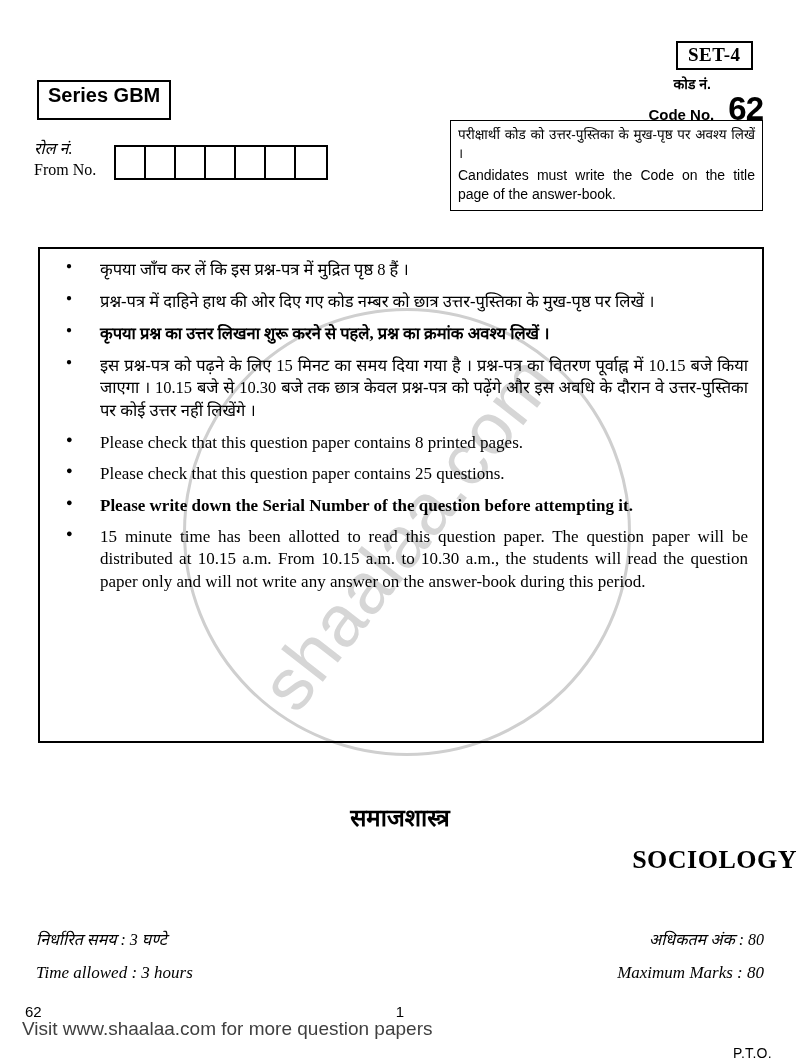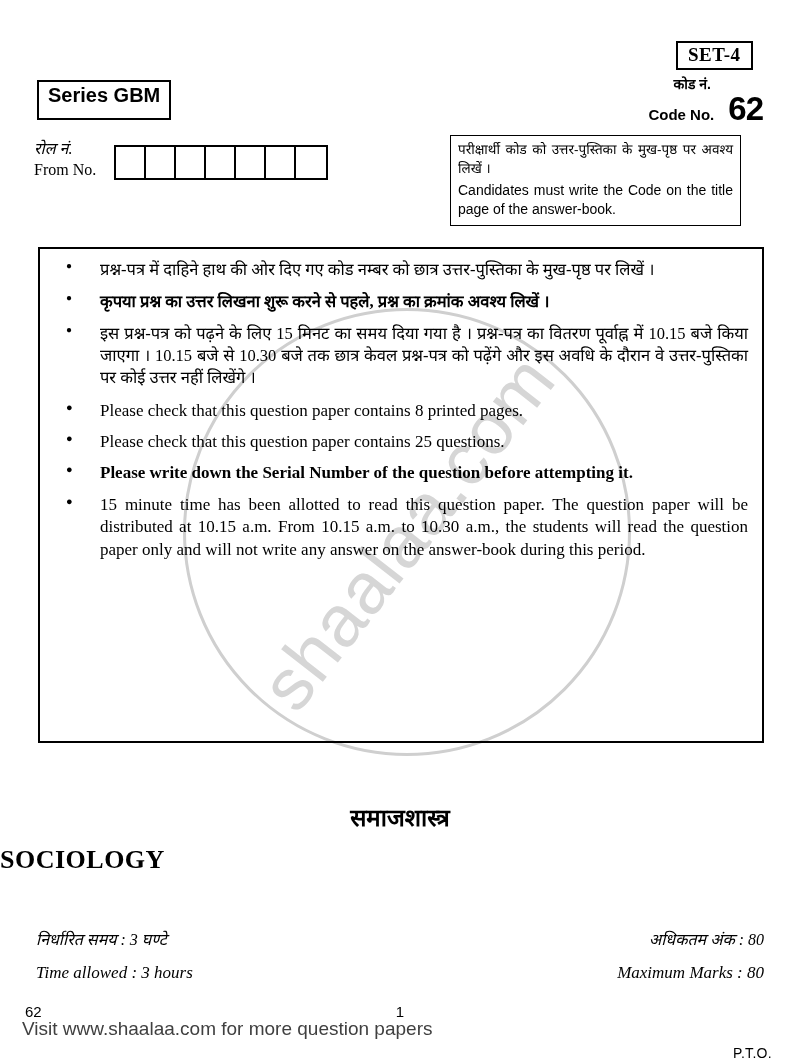--- a/index.html
+++ b/index.html
@@ -132,22 +132,22 @@
     width: 30px;
     border-right: 2px solid #000;
     box-sizing: border-box;
   }
   .rollno-cell:last-child { border-right: none; }
 
   
   .note-box {
     position: absolute;
     left: 450px;
-    top: 135px;
-    width: 291px;
+    top: 120px;
+    width: 313px;
     border: 1.5px solid #000;
     box-sizing: border-box;
     padding: 5px 7px 6px 7px;
   }
   .note-hin {
     font-family: "Liberation Sans", sans-serif;
     font-size: 13.5px;
     line-height: 1.4;
     text-align: justify;
     margin: 0 0 2px 0;
@@ -204,21 +204,21 @@
     width: 800px;
     text-align: center;
     font-size: 24px;
     font-weight: bold;
   }
   .subject-eng {
     position: absolute;
     left: 0;
     top: 845px;
     width: 797px;
-    text-align: left;
+    text-align: right;
     font-size: 26px;
     font-weight: bold;
     letter-spacing: 0.5px;
   }
 
   
   .meta-row {
     position: absolute;
     left: 36px;
     width: 728px;
@@ -306,20 +306,24 @@
       <p class="note-eng">
         <span>Candidates must write the Code on the</span>
         <span class="lastline">title page of the answer-book.</span>
       </p>
     </div>
 
     <div class="instr-box">
 
       <div class="instr-item hin-item">
         <span class="bullet"></span>
+        <span class="itext">कृपया जाँच कर लें कि इस प्रश्न-पत्र में मुद्रित पृष्ठ 8 हैं ।</span>
+      </div>
+      <div class="instr-item hin-item">
+        <span class="bullet"></span>
         <span class="itext">प्रश्न-पत्र में दाहिने हाथ की ओर दिए गए कोड नम्बर को छात्र उत्तर-पुस्तिका के मुख-पृष्ठ पर लिखें ।</span>
       </div>
       <div class="instr-item hin-item bold">
         <span class="bullet"></span>
         <span class="itext">कृपया प्रश्न का उत्तर लिखना शुरू करने से पहले, प्रश्न का क्रमांक अवश्य लिखें ।</span>
       </div>
       <div class="instr-item hin-item">
         <span class="bullet"></span>
         <span class="itext">इस  प्रश्न-पत्र  को पढ़ने के लिए 15 मिनट का समय दिया गया है ।  प्रश्न-पत्र का वितरण पूर्वाह्न में 10.15 बजे किया जाएगा ।   10.15 बजे से 10.30 बजे तक छात्र केवल प्रश्न-पत्र को पढ़ेंगे और इस अवधि के दौरान वे उत्तर-पुस्तिका पर कोई उत्तर नहीं लिखेंगे ।</span>
       </div>

